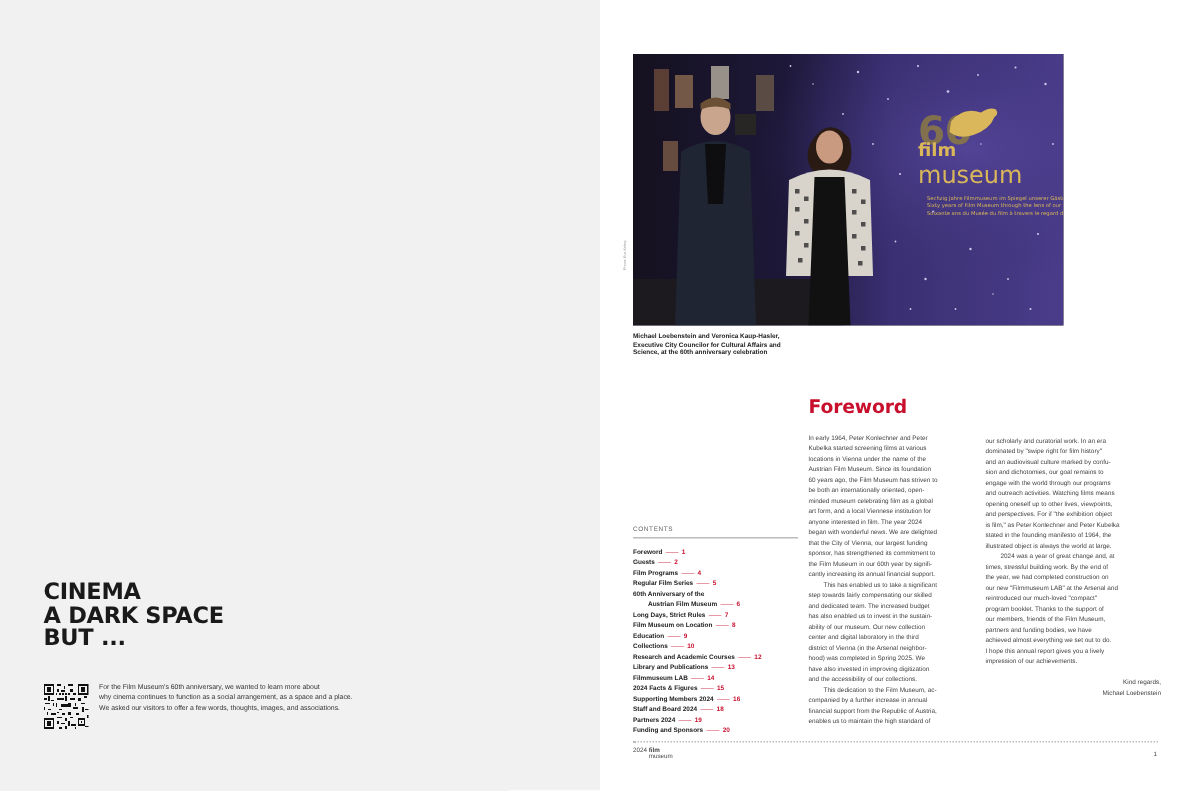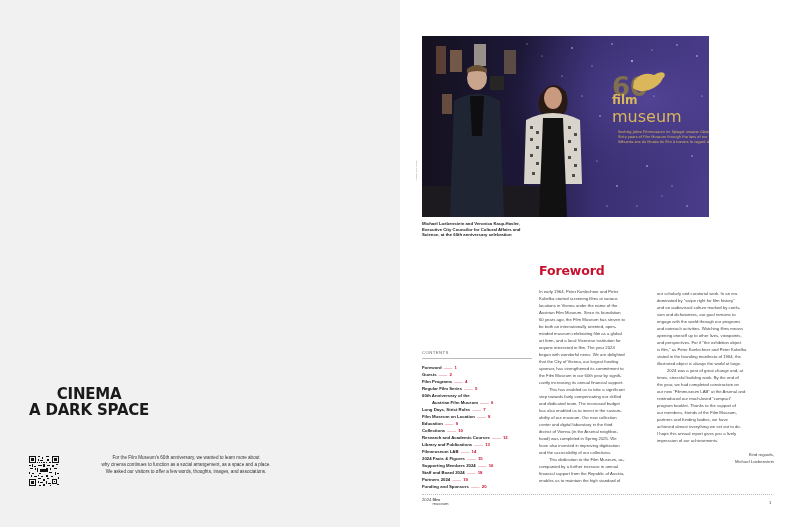--- a/index.html
+++ b/index.html
@@ -2,21 +2,20 @@
 <html><head>
   <meta charset="utf-8">
   <style>
     * { box-sizing: border-box; margin: 0; padding: 0; }
     html, body { width: 800px; height: 527px; overflow: hidden; background: #ffffff; }
     body { position: relative; font-family: "Liberation Sans", sans-serif; color: #222; }
 
     .left-page {
       position: absolute; left: 0; top: 0; width: 400px; height: 527px;
       background: #f1f1f1;
-      text-align: center;
     }
     .right-page {
       position: absolute; left: 400px; top: 0; width: 400px; height: 527px;
       background: #ffffff;
     }
 
     .headline {
       position: absolute; left: 29px; top: 387px;
       font-family: "DejaVu Sans", sans-serif; font-weight: bold;
       font-size: 15px; line-height: 15.5px; letter-spacing: -0.2px;
@@ -90,20 +89,21 @@
       position: absolute; left: 369px; top: 500px; font-size: 4.2px; color: #444;
     }
   </style>
 </head>
 <body>
 
 <div class="left-page">
   <div class="headline">
     <span>CINEMA</span>
     <span>A DARK SPACE</span>
+    <span>BUT ...</span>
   </div>
 
   <div class="qr">
     <svg width="30" height="30" viewBox="0 0 29 29" shape-rendering="crispEdges">
       <rect width="29" height="29" fill="#f1f1f1"></rect>
       <g fill="#111">
         <rect x="0" y="0" width="7" height="7"></rect>
           <rect x="1" y="1" width="5" height="5" fill="#f1f1f1"></rect>
           <rect x="2" y="2" width="3" height="3"></rect>
         <rect x="22" y="0" width="7" height="7"></rect>

